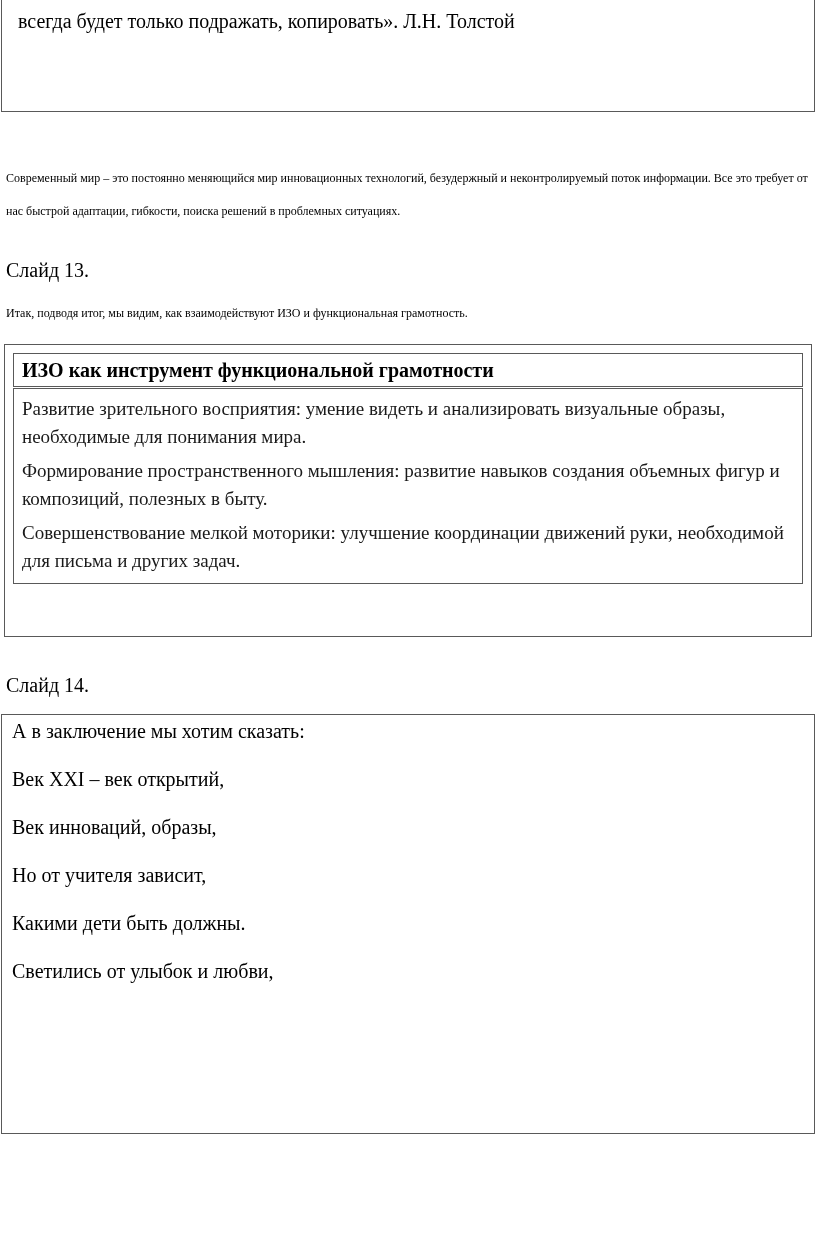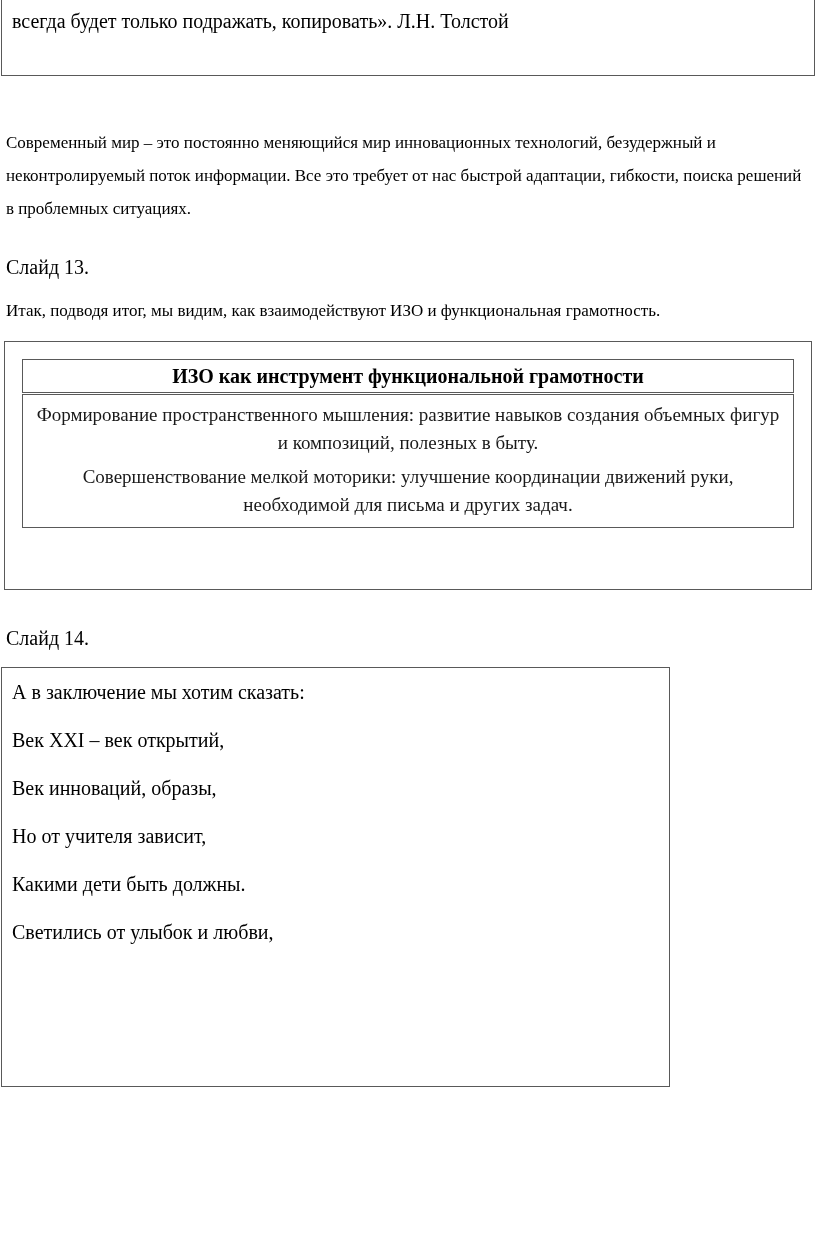--- a/index.html
+++ b/index.html
@@ -19,43 +19,42 @@
     width: 816px;
     height: 1257px;
     box-sizing: border-box;
   }
   .top-box {
     box-sizing: border-box;
     border: 1px solid #595959;
     border-top: none;
     width: 814px;
     margin: 0 1px;
-    height: 76px;
-    padding: 6px 10px;
+    height: 112px;
+    padding: 6px 16px;
     font-size: 20px;
     line-height: 30px;
   }
   .para {
     margin: 0 6px;
-    font-size: 17px;
+    font-size: 12px;
     line-height: 33px;
   }
   .p1 { margin-top: 50px; }
   .slide-label {
     margin: 26px 6px 0 6px;
     font-size: 20px;
     line-height: 33px;
   }
   .p2 { margin-top: 10px; }
   .table-outer {
     box-sizing: border-box;
     margin: 14px 4px 0 4px;
     border: 1px solid #595959;
-    padding: 17px;
-    text-align: center;
+    padding: 8px;
   }
   .table-header {
     box-sizing: border-box;
     border: 1px solid #595959;
     padding: 2px 8px;
     font-size: 20px;
     line-height: 28px;
     font-weight: bold;
     margin-bottom: 1px;
   }
@@ -72,23 +71,23 @@
   }
   .table-body p:last-child { margin-bottom: 0; }
   .table-spacer {
     height: 44px;
   }
   .slide14 { margin-top: 32px; }
   .closing-box {
     box-sizing: border-box;
     border: 1px solid #595959;
     margin: 12px 1px 0 1px;
-    width: 669px;
+    width: 814px;
     height: 420px; 
-    padding: 10px 10px 0 10px;
+    padding: 2px 10px 0 10px;
     font-size: 20px;
   }
   .closing-box p {
     margin: 0 0 20px 0;
     line-height: 28px;
   }
 </style>
 </head>
 <body>
 
@@ -100,20 +99,21 @@
 
   <p class="para p1">Современный мир – это постоянно меняющийся мир инновационных технологий, безудержный и неконтролируемый поток информации. Все это требует от нас быстрой адаптации, гибкости, поиска решений в проблемных ситуациях.</p>
 
   <p class="slide-label">Слайд 13.</p>
 
   <p class="para p2">Итак, подводя итог, мы видим, как взаимодействуют ИЗО и функциональная грамотность.</p>
 
   <div class="table-outer">
     <div class="table-header">ИЗО как инструмент функциональной грамотности</div>
     <div class="table-body">
+      <p>Развитие зрительного восприятия: умение видеть и анализировать визуальные образы, необходимые для понимания мира.</p>
       <p>Формирование пространственного мышления: развитие навыков создания объемных фигур и композиций, полезных в быту.</p>
       <p>Совершенствование мелкой моторики: улучшение координации движений руки, необходимой для письма и других задач.</p>
     </div>
     <div class="table-spacer"></div>
   </div>
 
   <p class="slide-label slide14">Слайд 14.</p>
 
   <div class="closing-box">
     <p>А в заключение мы хотим сказать:</p>

